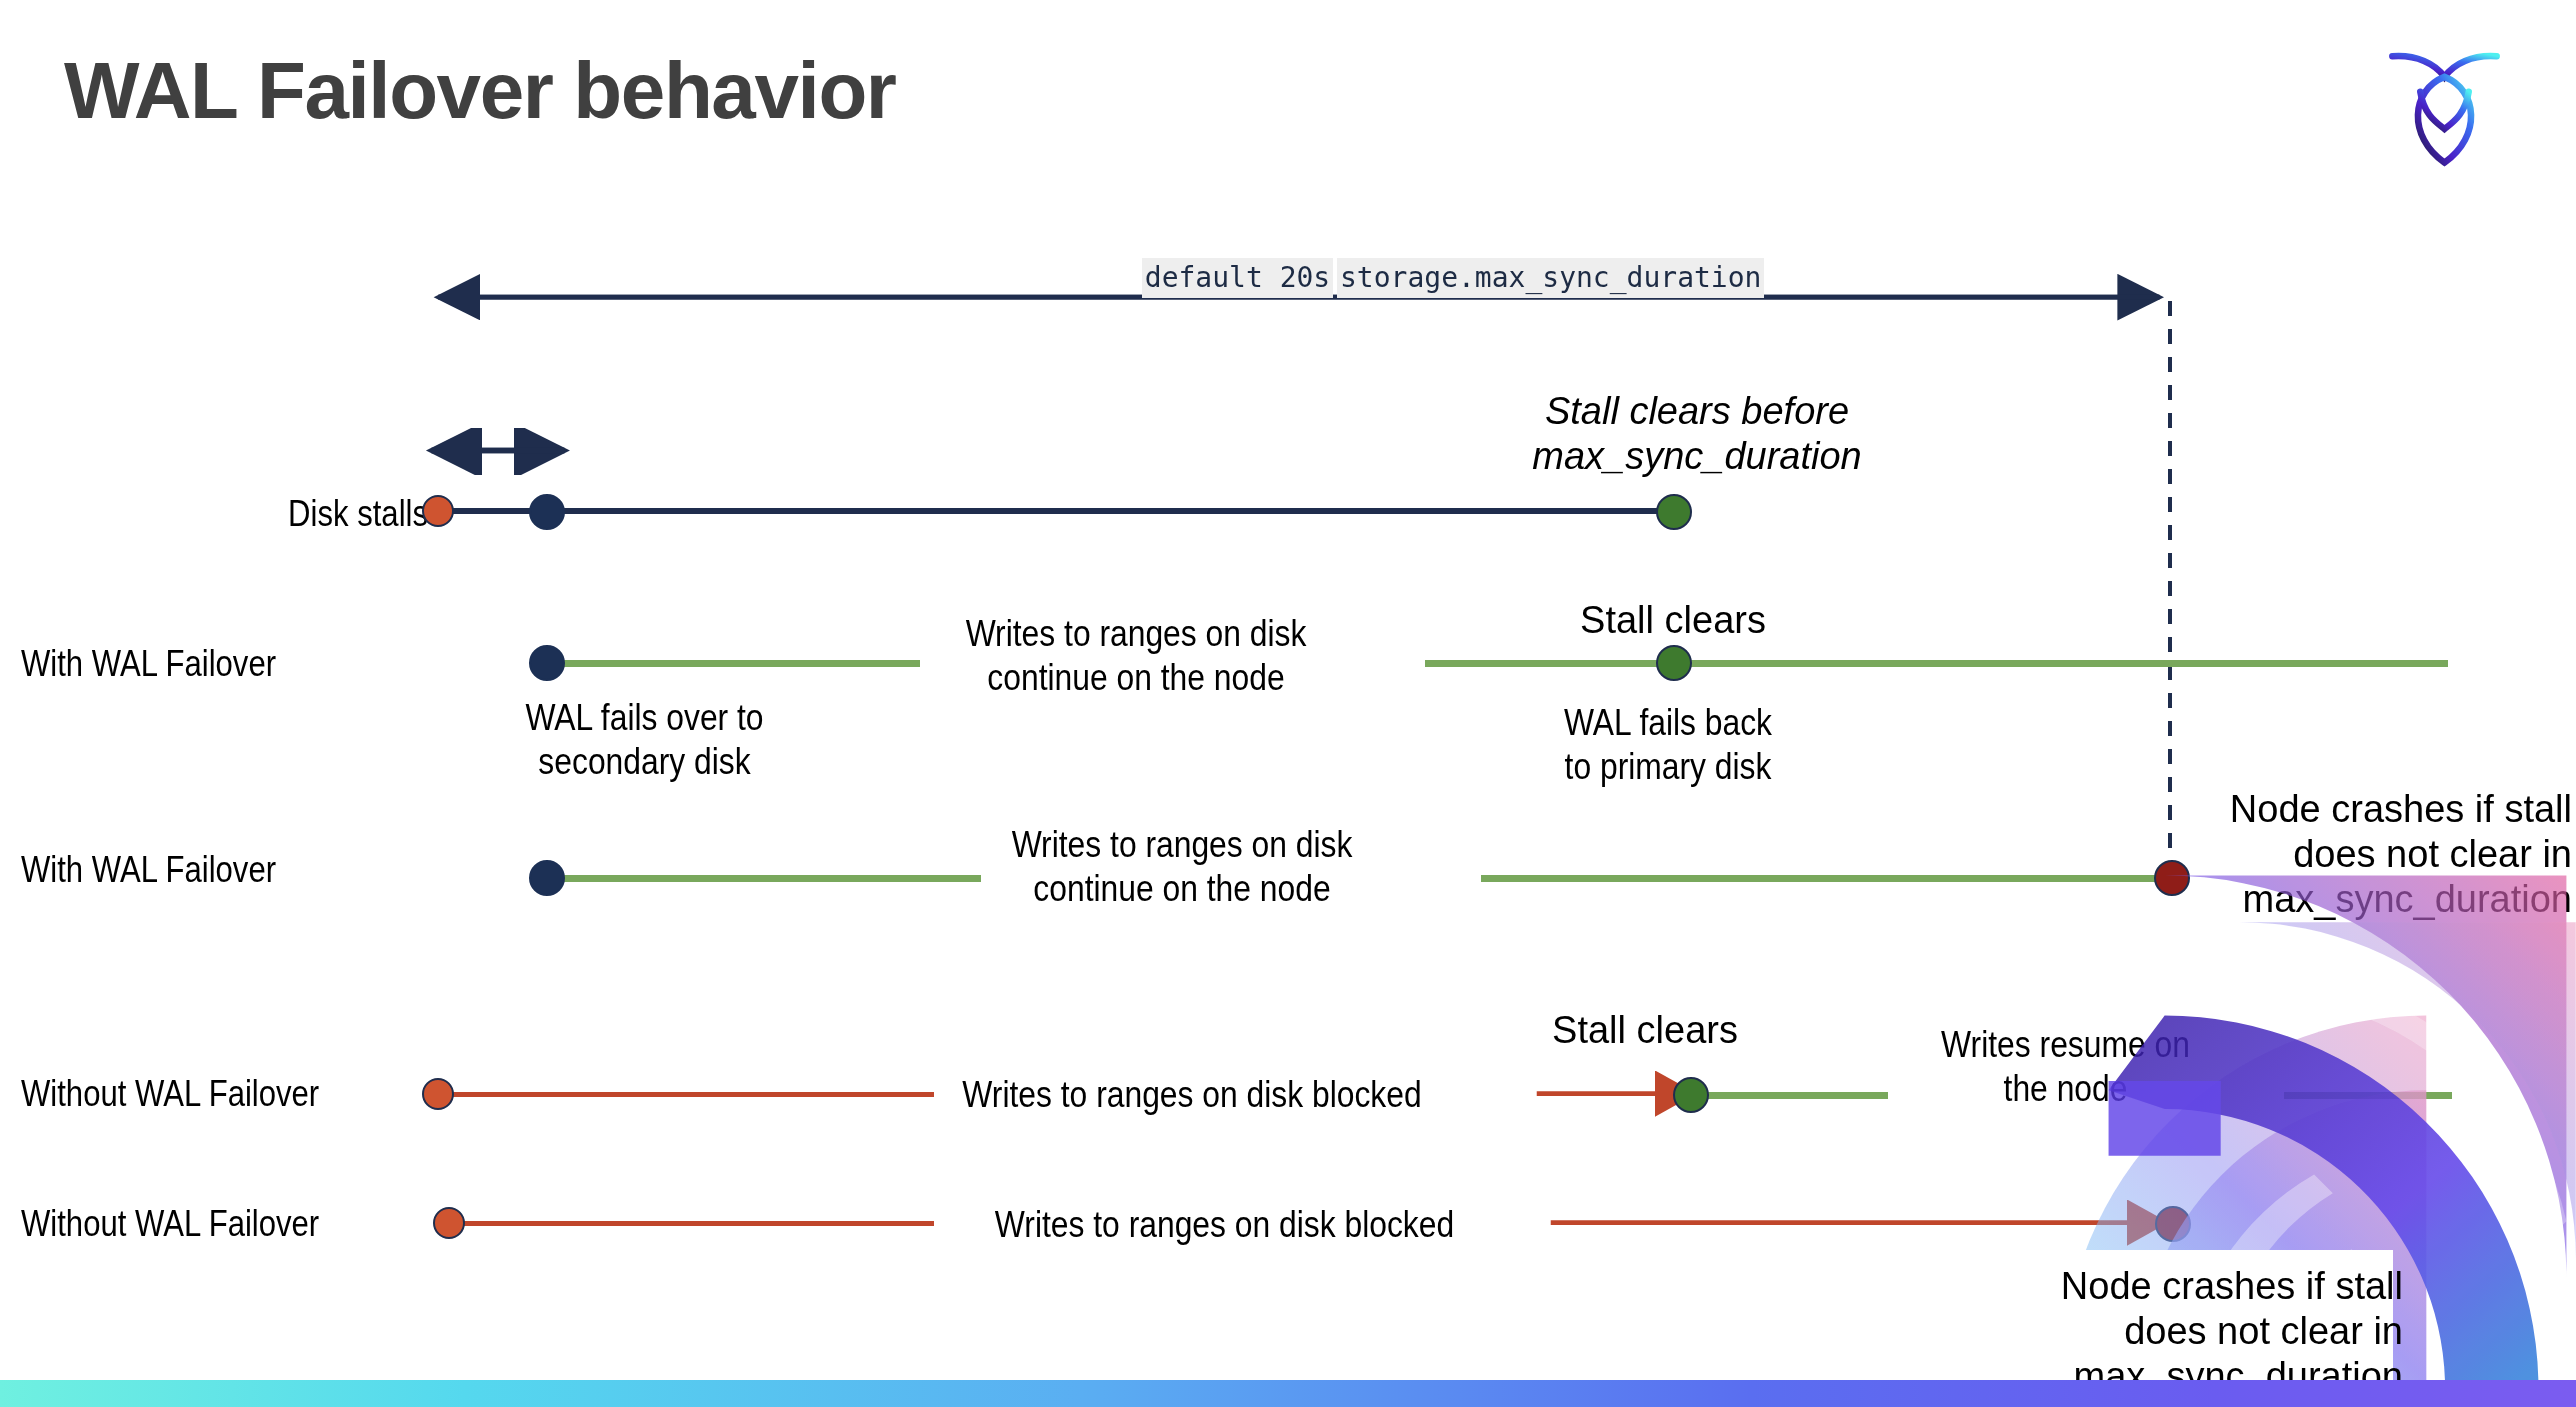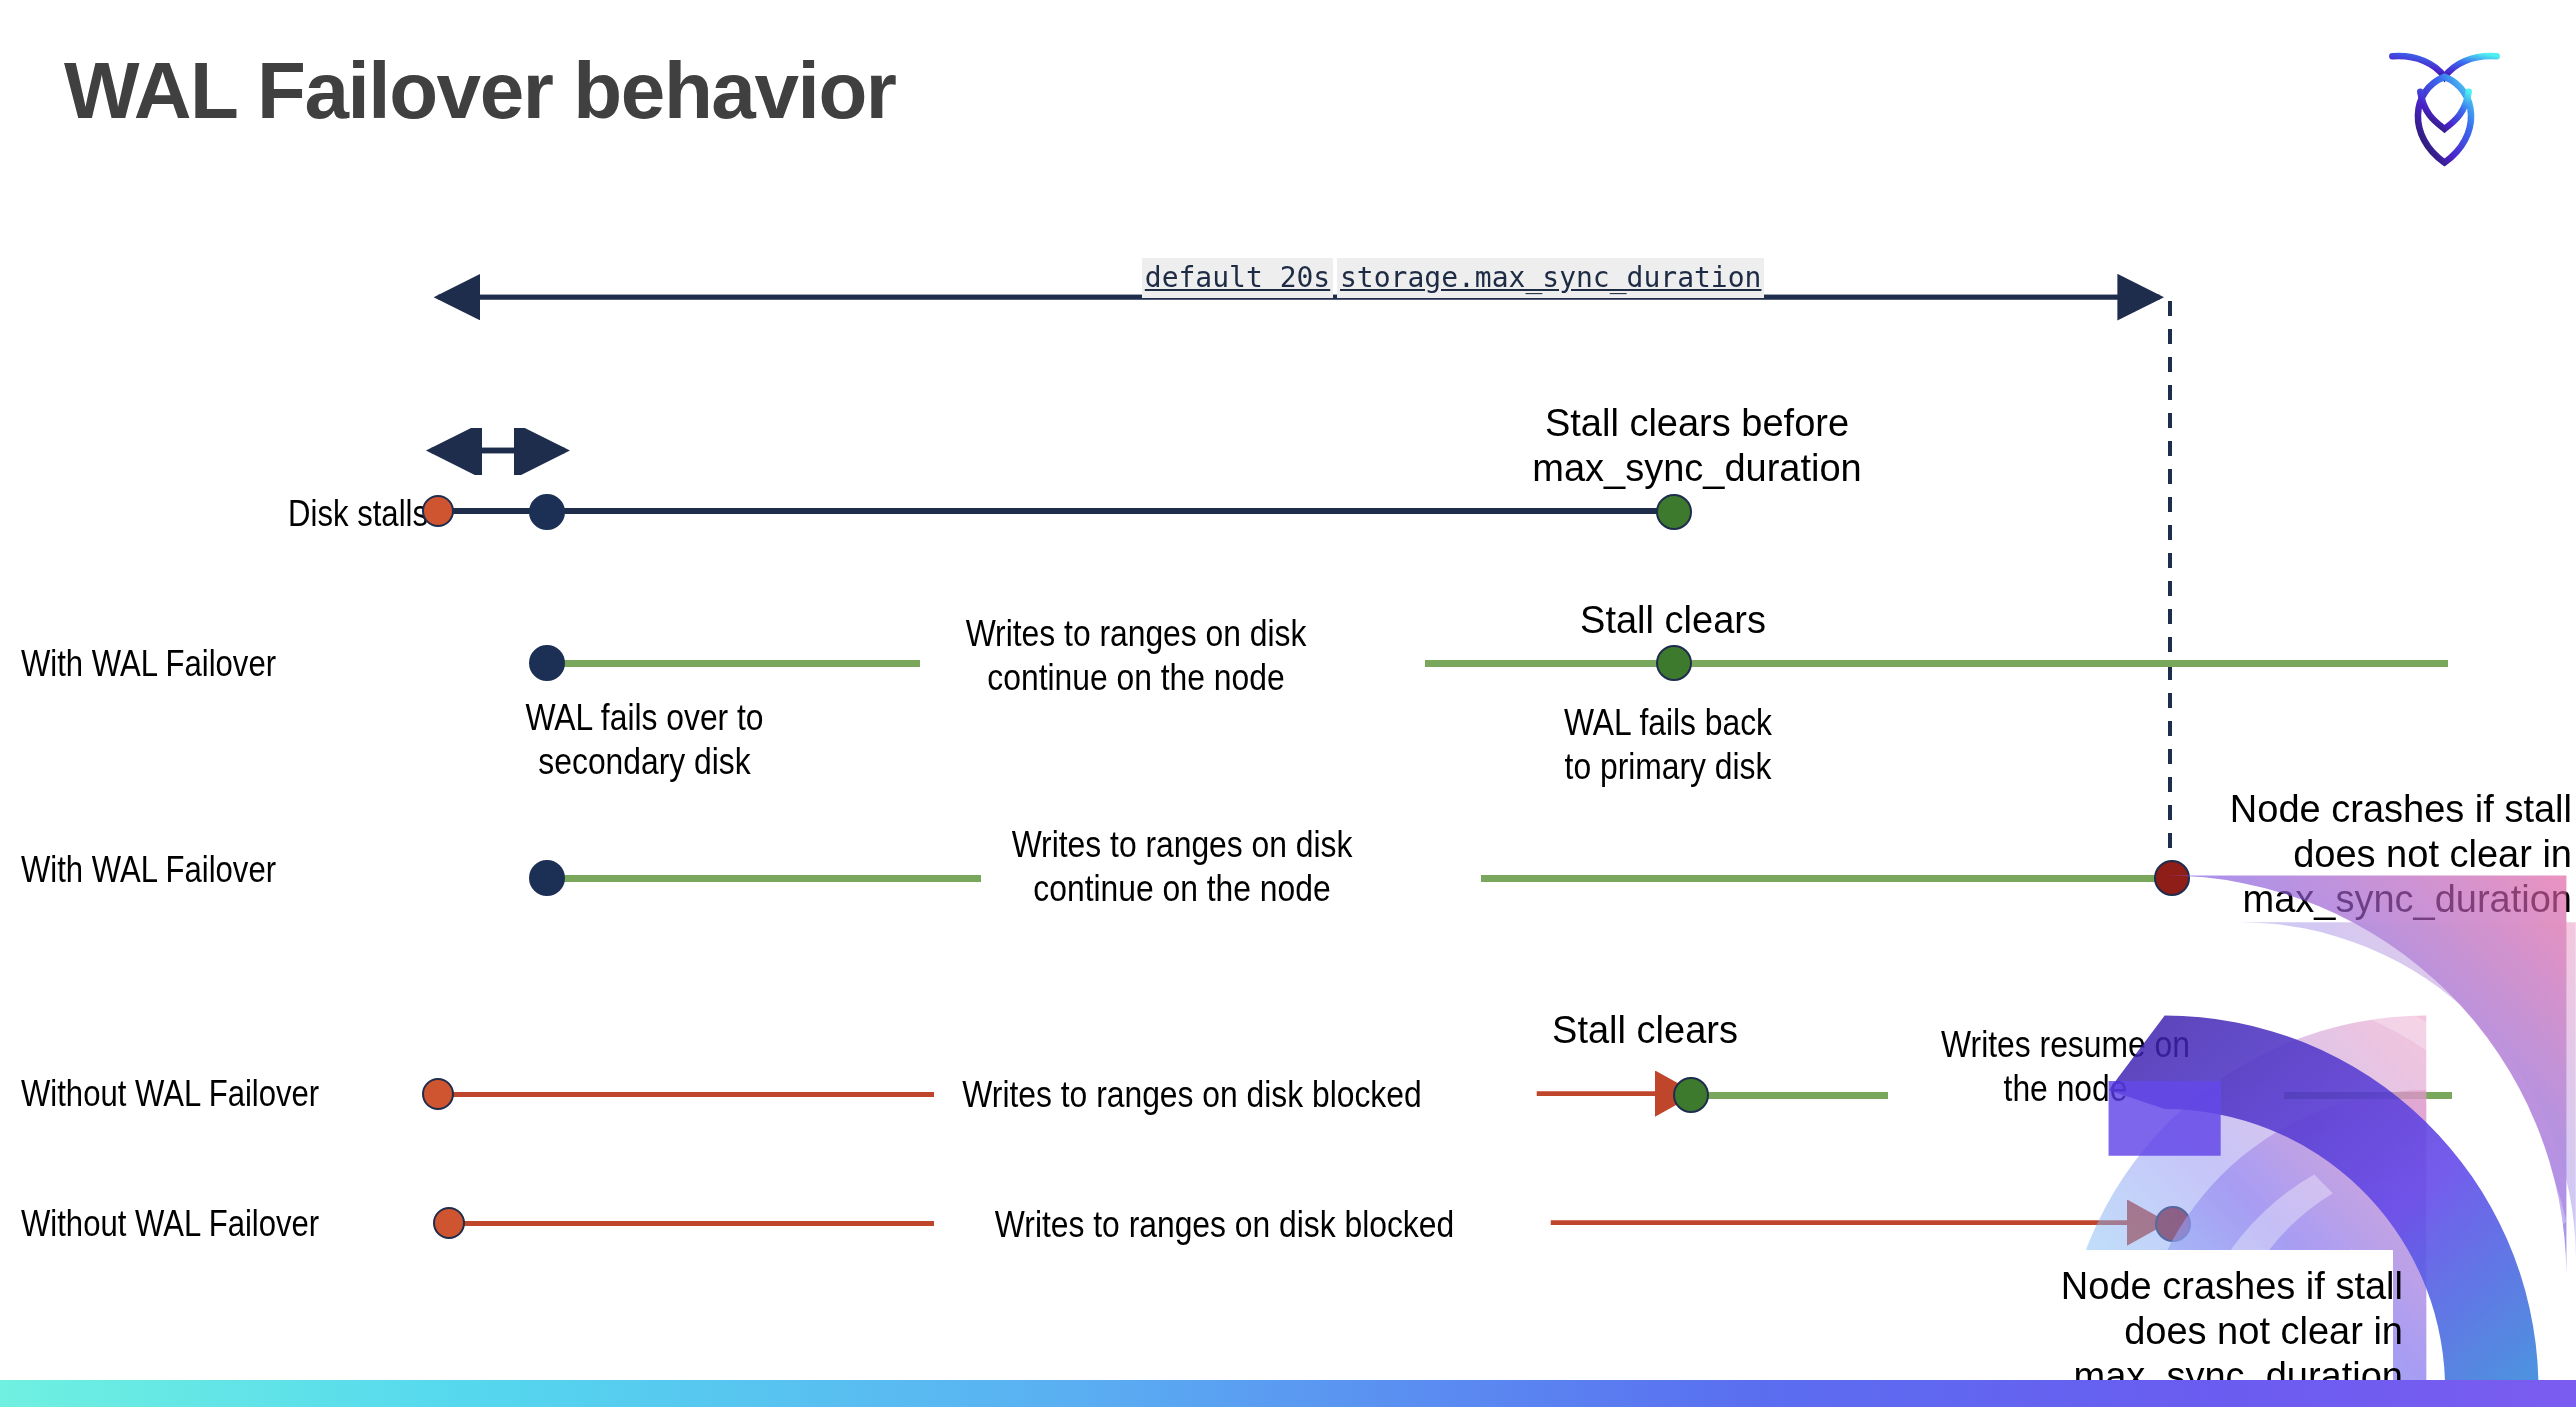--- a/index.html
+++ b/index.html
@@ -31,21 +31,20 @@
   
   .code {
     font-family: "DejaVu Sans Mono", "Liberation Mono", monospace;
     background: #eeeeee;
     color: #1d2b44;
     font-size: 28px;
     line-height: 1.38;
     white-space: pre;
     display: inline-block;
     padding: 0.9px 2.8px;
-    text-decoration: underline;
   }
 
   
   .rowlabel {
     font-family: "Liberation Sans Narrow", "Liberation Sans", sans-serif;
     font-size: 37px;
     font-stretch: condensed;
     transform: scaleX(0.84);
     transform-origin: left center;
     white-space: nowrap;
@@ -158,21 +157,21 @@
   <div class="abs" style="left:2168px; top:301px; width:3.7px; height:580px;
        background:repeating-linear-gradient(180deg,#1f2d4d 0 15px, transparent 15px 28px);"></div>
 
   <div class="abs rowlabel right-anchor" style="left:222px; top:493px; width:206px; text-align:right;">Disk stalls</div>
 
   <div class="line navy abs" style="left:439px; top:508px; width:1234px;"></div>
   <div class="dot orange abs" style="left:422px; top:495px; width:32px; height:32px;"></div>
   <div class="dot navy abs" style="left:529px; top:494px; width:36px; height:36px;"></div>
   <div class="dot green abs" style="left:1656px; top:494px; width:36px; height:36px;"></div>
 
-  <div class="abs annot-reg center" style="left:1510px; top:401px; width:374px;">Stall clears before
+  <div class="abs annot-reg center" style="left:1510px; top:389px; width:374px;font-style:italic;">Stall clears before
 max_sync_duration</div>
 
   <div class="abs rowlabel" style="left:20.6px; top:643px;">With WAL Failover</div>
 
   <div class="line green abs" style="left:551px; top:660px; width:369px;"></div>
   <div class="line green abs" style="left:1425px; top:660px; width:1023px;"></div>
   <div class="dot navy abs" style="left:529px; top:645px; width:36px; height:36px;"></div>
   <div class="dot green abs" style="left:1656px; top:645px; width:36px; height:36px;"></div>
 
   <div class="abs annot-cond center" style="left:893px; top:612px; width:486px;">Writes to ranges on disk

